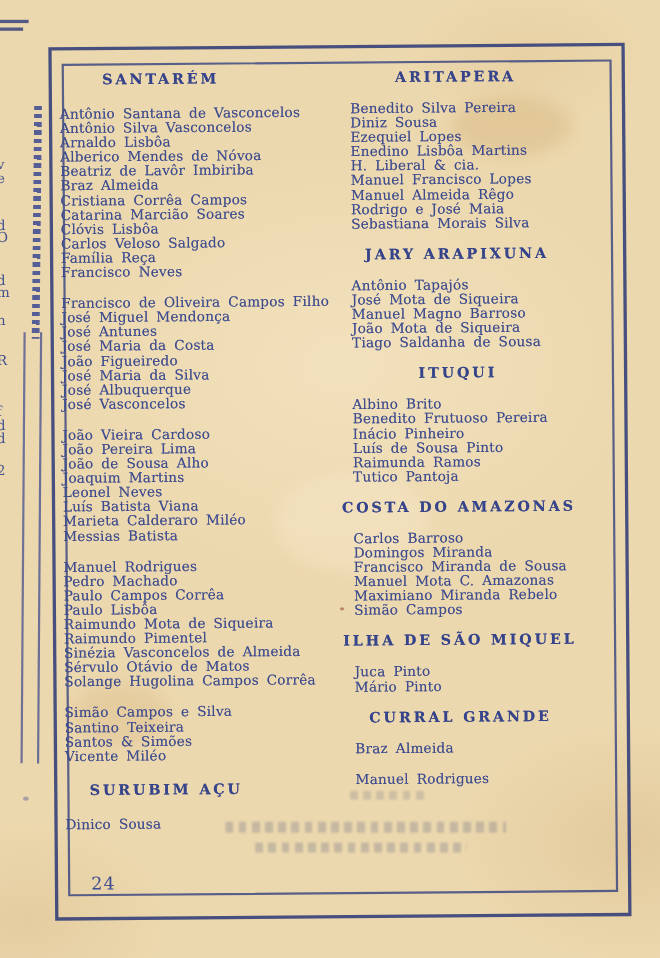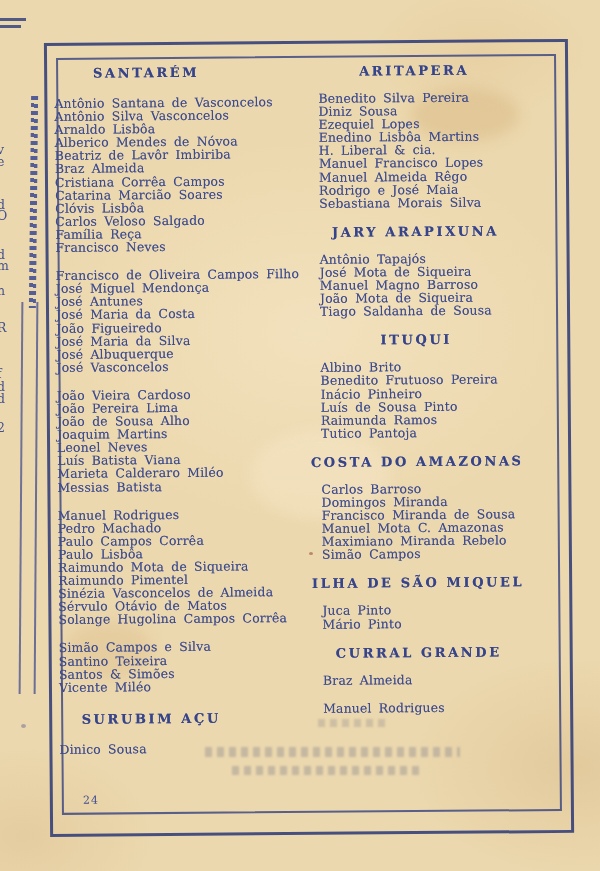--- a/index.html
+++ b/index.html
@@ -47,21 +47,21 @@
   .section:first-child .section-heading { margin-top: 0; }
   .name-group { margin: 0 0 15px 0; padding-left: 7px; }
   .col-right .name-group { padding-left: 13px; }
   .name-line {
     font-size: 12.4px; line-height: 13.1px; white-space: nowrap;
     letter-spacing: 0.2px; word-spacing: 3px;
     text-shadow: 0 0 0.45px rgba(61,75,143,0.55);
   }
   .page-number {
     position: absolute; left: 80px; top: 792px;
-    font-size: 11px; color: #3d4b8f; letter-spacing: 1px;
+    font-size: 16px; color: #3d4b8f; letter-spacing: 1px;
   }
 
   
   .top-edge-dash { position: absolute; background: #2c3a7a; opacity: 0.8; }
   .dash-1 { left: 0; top: 18px; width: 26px; height: 3px; }
   .dash-2 { left: 0; top: 25px; width: 21px; height: 3px; }
   .edge-dashed-strip {
     position: absolute; left: 30px; top: 96px; width: 7px; height: 212px;
     background: repeating-linear-gradient(180deg, rgba(58,72,146,0.85) 0 4px, rgba(58,72,146,0) 4px 7.5px);
     transform: rotate(0.6deg);

